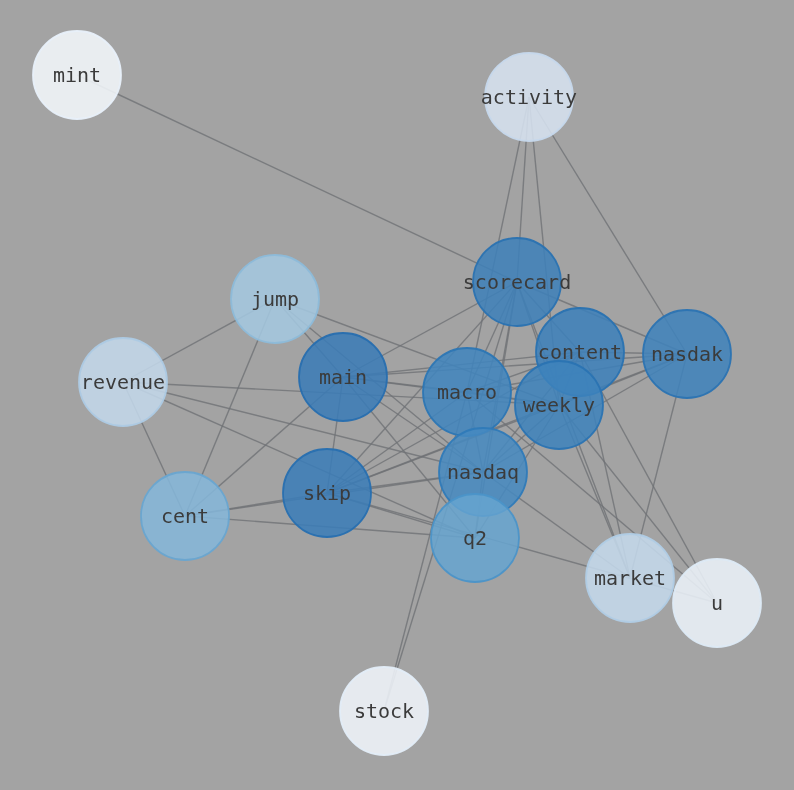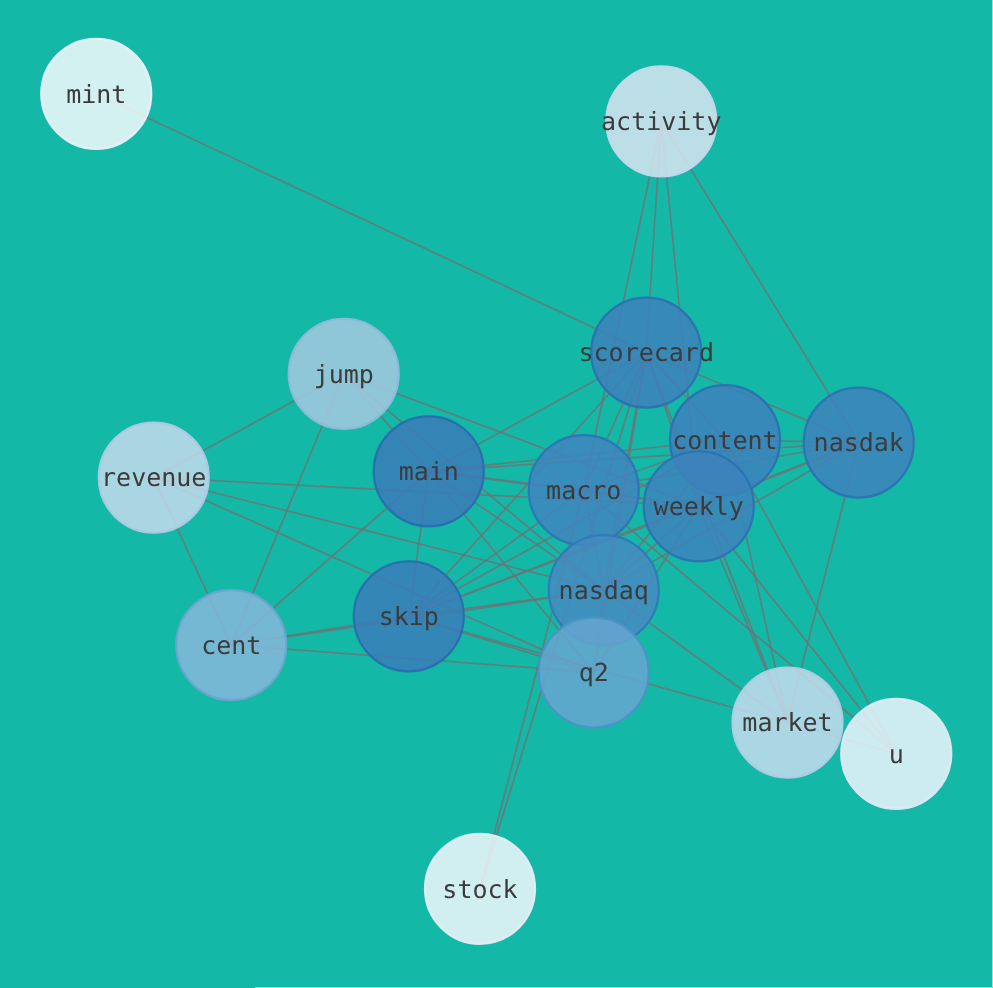--- a/index.html
+++ b/index.html
@@ -5,21 +5,21 @@
   html, body {
     margin: 0;
     padding: 0;
     background: #ffffff;
     font-family: "DejaVu Sans Mono", "Liberation Mono", monospace;
   }
   .stage {
     position: relative;
     width: 794px;
     height: 790px;
-    background: #14b8a6;
+    background: #a3a3a3;
     overflow: hidden;
   }
   svg.graph {
     display: block;
     width: 794px;
     height: 790px;
   }
   .edge {
     fill: none;
   }

